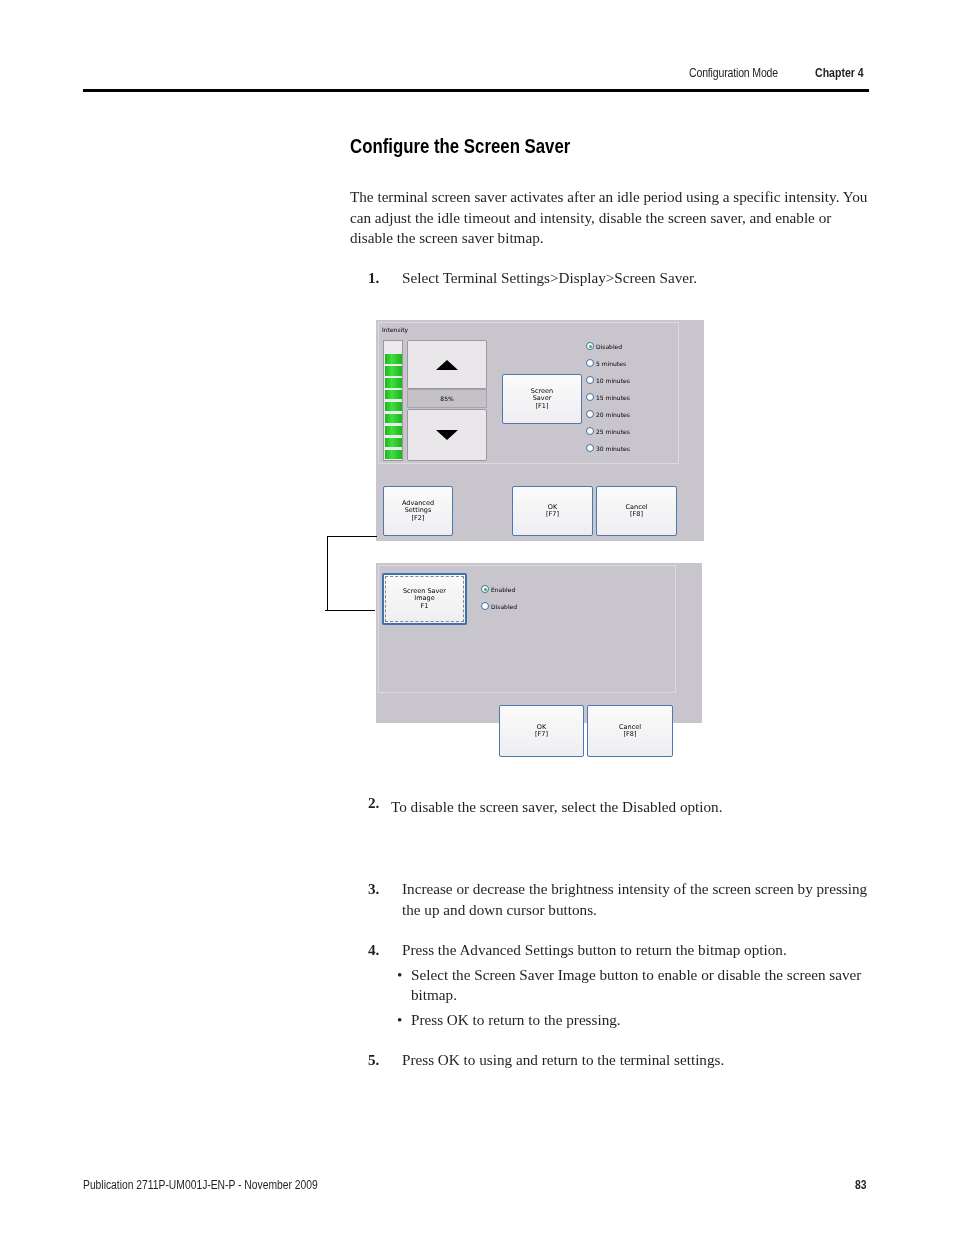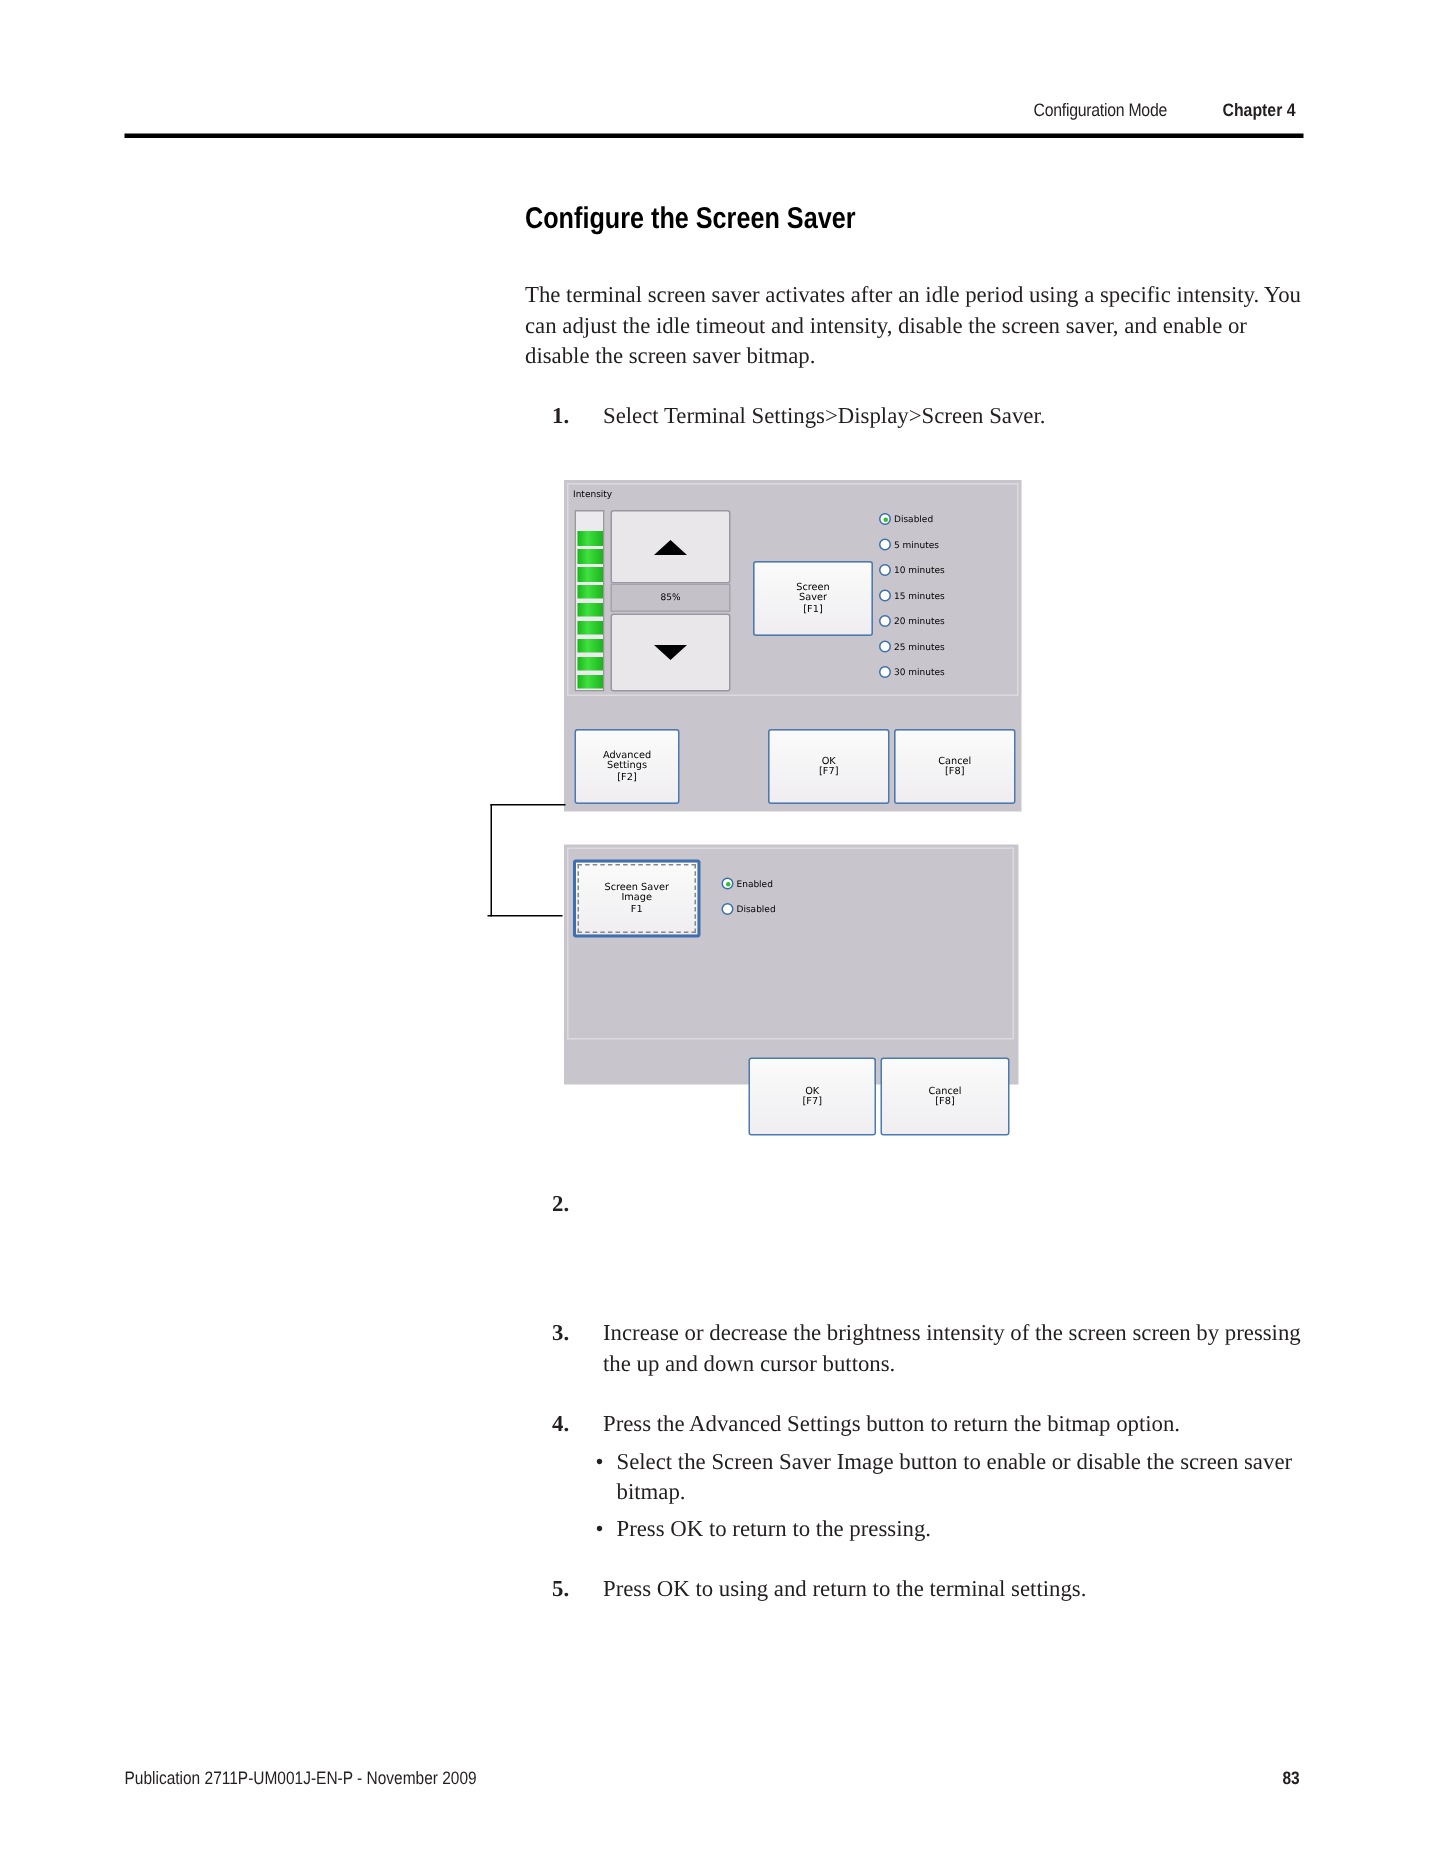--- a/index.html
+++ b/index.html
@@ -18,21 +18,21 @@
     .body-p { left: 350px; top: 187px; width: 520px; font-size: 15.2px; line-height: 20.5px; font-family: "Liberation Serif", serif; }
 
     .step { position: absolute; left: 368px; width: 502px; font-family: "Liberation Serif", serif; font-size: 15.2px; line-height: 20.5px; }
     .step .num { position: absolute; left: 0; top: 0; font-weight: bold; }
     .step .txt { margin-left: 34px; display: block; }
     .step .sub { margin-left: 23px; margin-top: 4px; display: block; }
     .bullet { display: block; margin-left: 23px; padding-left: 20px; position: relative; margin-top: 4px; }
     .bullet .dot { position: absolute; left: 6px; top: 0; }
 
     
-    .panel { background: #c8c5cc; font-family: "DejaVu Sans", sans-serif; color: #000; }
+    .panel { background: #c8c5cc; font-family: "DejaVu Sans", sans-serif; color: #000; padding-left: 23px; }
     .panel1 { left: 376px; top: 320px; width: 305px; height: 221px; }
     .panel2 { left: 376px; top: 563px; width: 303px; height: 160px; }
     .inner-frame { position: absolute; border: 1px solid #dcdade; }
 
     .btn { position: absolute; background: linear-gradient(#fbfbfb, #efedf0); border: 1px solid #4a7ab0; border-radius: 2px; display: flex; align-items: center; justify-content: center; text-align: center; font-size: 6.5px; line-height: 7.5px; white-space: pre-line; box-sizing: border-box; }
     .btn-grey { border: 1px solid #9a98a0; background: #eae7eb; }
     .btn-focus { border: 2px solid #3e6fb0; outline: 1px dashed #888; outline-offset: -4px; }
 
     .label-int { left: 6px; top: 6px; font-size: 6px; }
     .bar { left: 7px; top: 20px; width: 20px; height: 121px; border: 1px solid #999; background: #eceaee; box-sizing: border-box; }
@@ -151,20 +151,21 @@
       </div>
     </div>
   <div class="btn" style="left:123px;top:142px;width:85px;height:52px;">OK
 [F7]</div>
   <div class="btn" style="left:211px;top:142px;width:86px;height:52px;">Cancel
 [F8]</div>
 </div>
 
 <div class="step" style="top:793px;">
   <span class="num">2.</span>
+  <span class="sub">To disable the screen saver, select the Disabled option.</span>
 </div>
 
 <div class="step" style="top:879px;">
   <span class="num">3.</span>
   <span class="txt">Increase or decrease the brightness intensity of the screen screen by pressing the up and down cursor buttons.</span>
 </div>
 
 <div class="step" style="top:940px;">
   <span class="num">4.</span>
   <span class="txt">Press the Advanced Settings button to return the bitmap option.</span>

